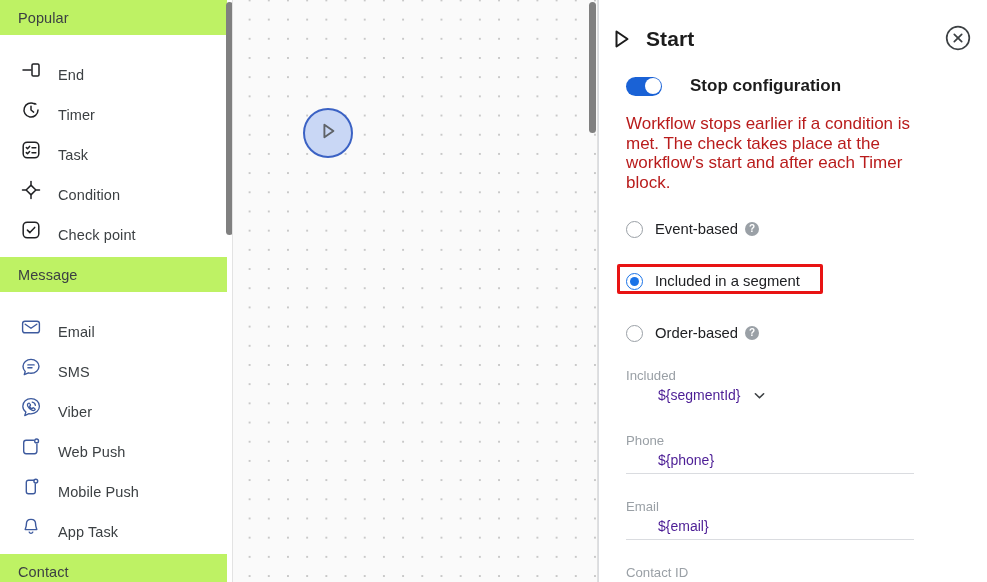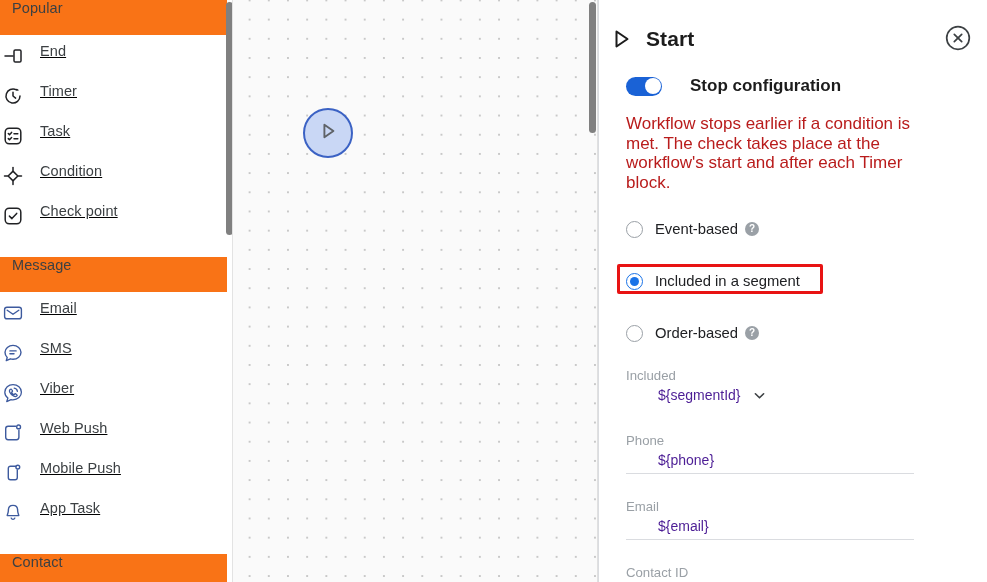--- a/index.html
+++ b/index.html
@@ -20,34 +20,35 @@
     position: relative;
     width: 233px;
     height: 582px;
     background: #ffffff;
     border-right: 1px solid #e3e3e3;
     overflow: hidden;
     flex: 0 0 233px;
   }
   .sidebar-inner { width: 227px; }
   .section-header {
-    background: #f97316;
+    background: #bef264;
     height: 35px;
     display: flex;
-    padding-left: 12px;
+    align-items: center;
+    padding-left: 18px;
     font-size: 14.5px;
     color: #3c4043;
     letter-spacing: .1px;
   }
   .sb-item {
     height: 40px;
     display: flex;
-    align-items: flex-start;
+    align-items: flex-end;
+    padding-left: 18px;
     cursor: pointer;
-    text-decoration: underline;
   }
   .sb-icon {
     width: 26px; height: 26px;
     flex: 0 0 26px;
     display: flex; align-items: center; justify-content: center;
     margin-right: 14px;
   }
   .sb-icon svg { display: block; }
   .sb-label {
     font-size: 14.5px;

